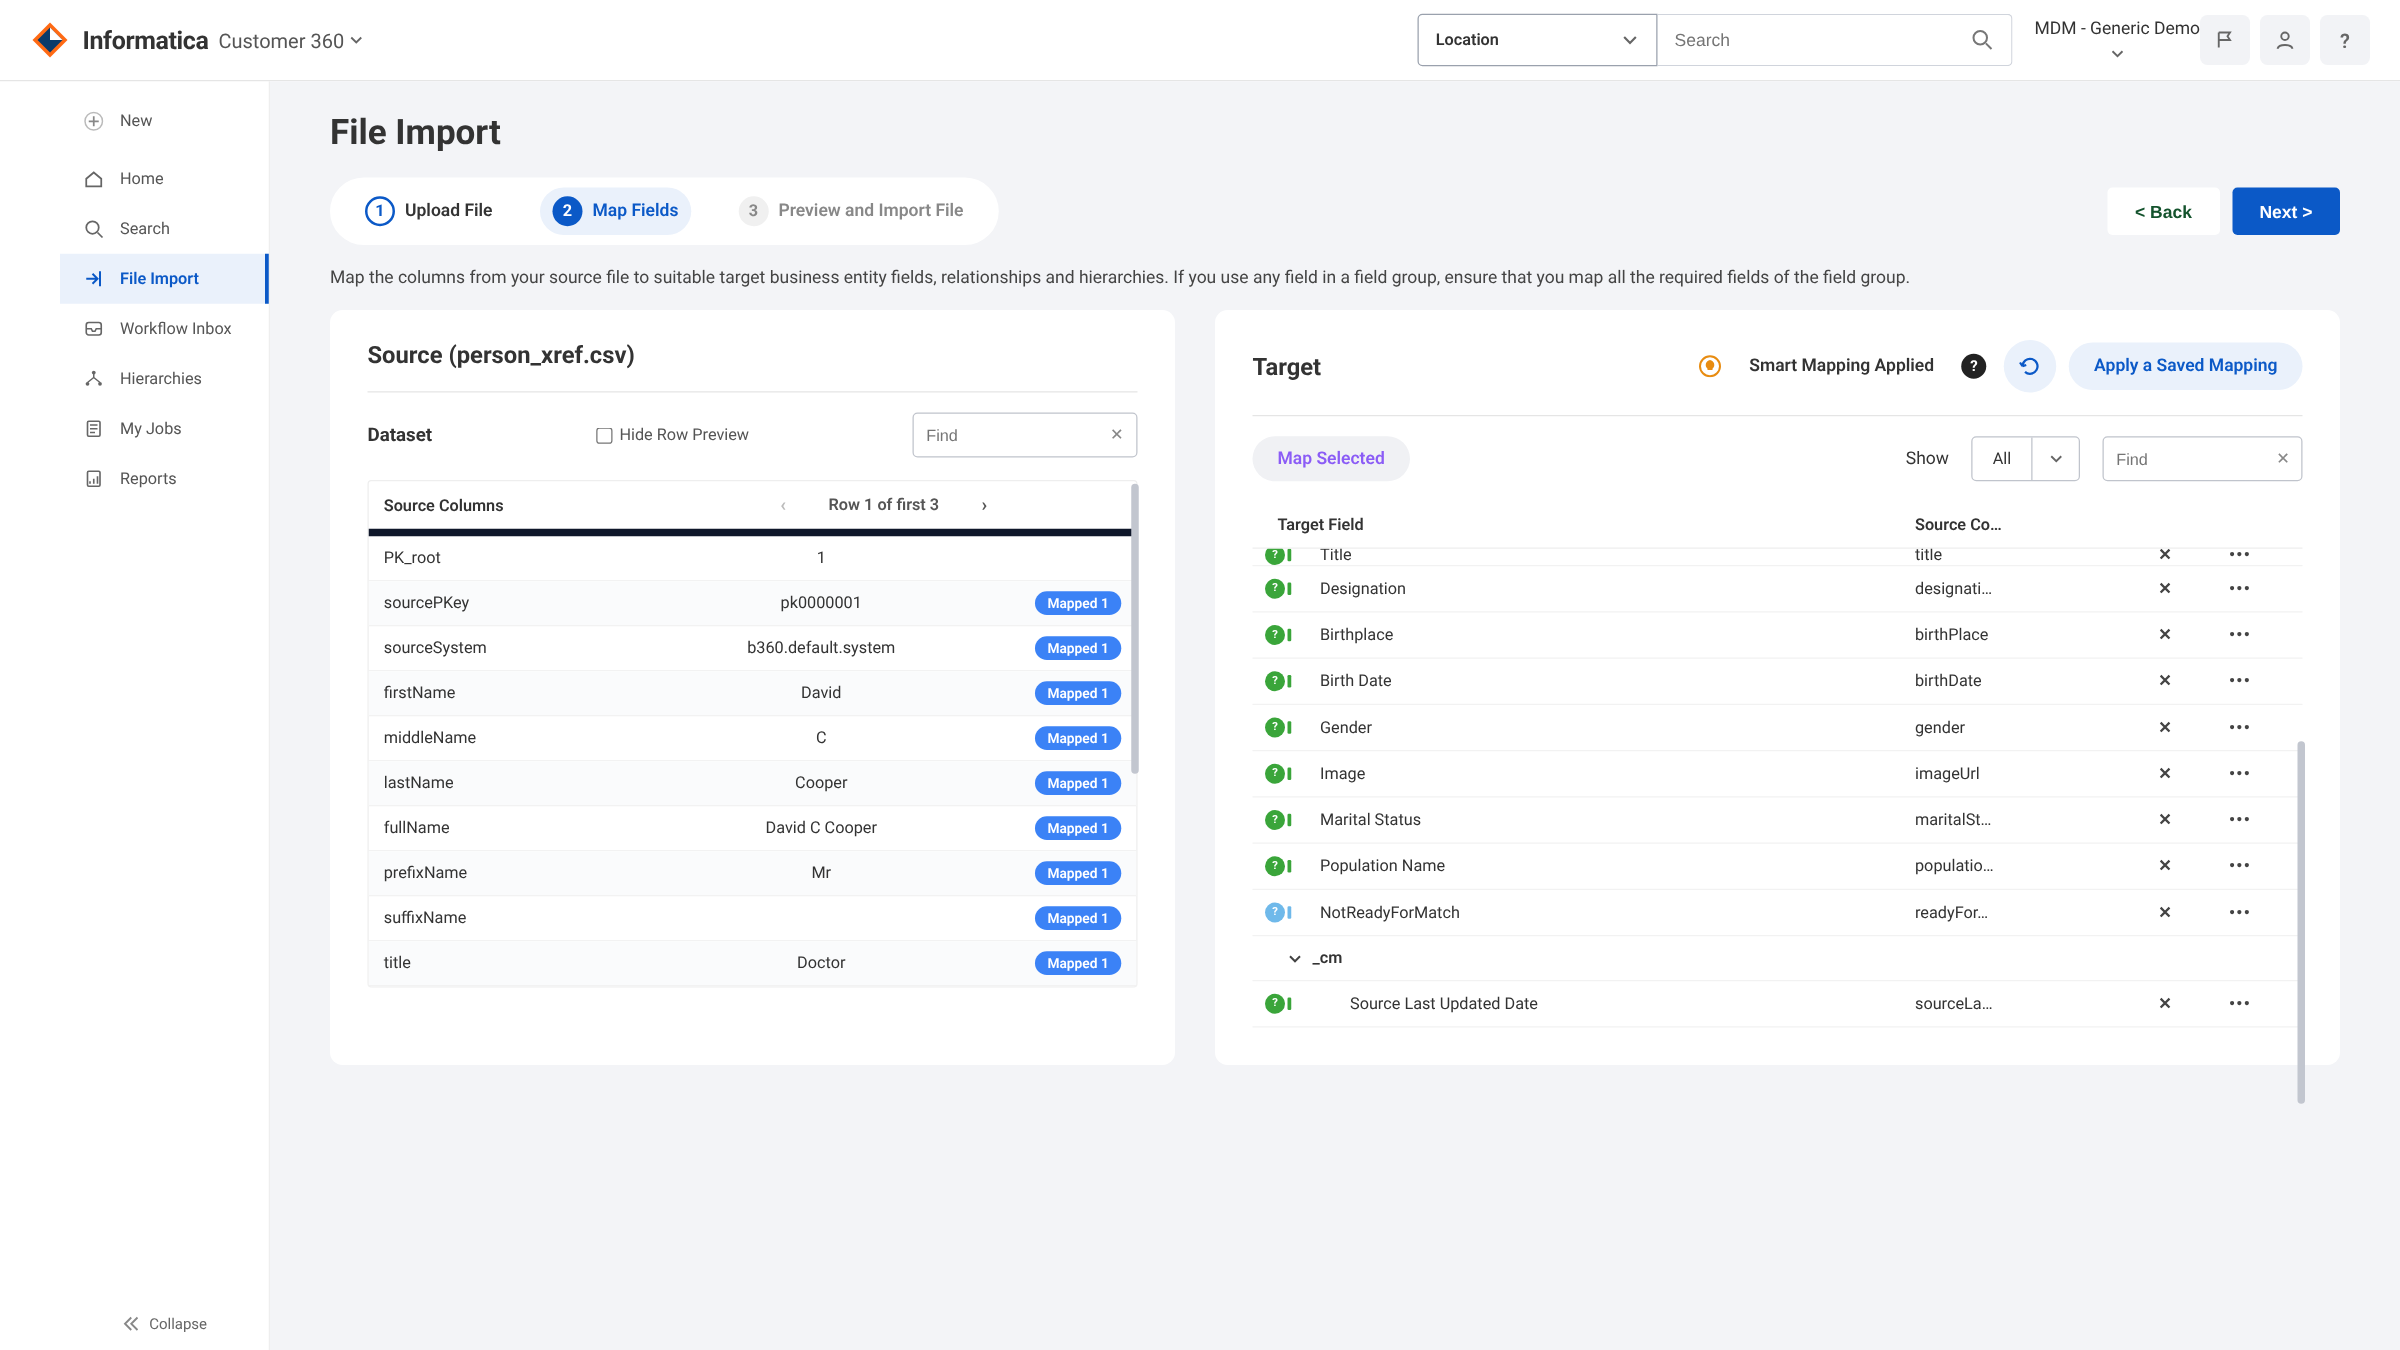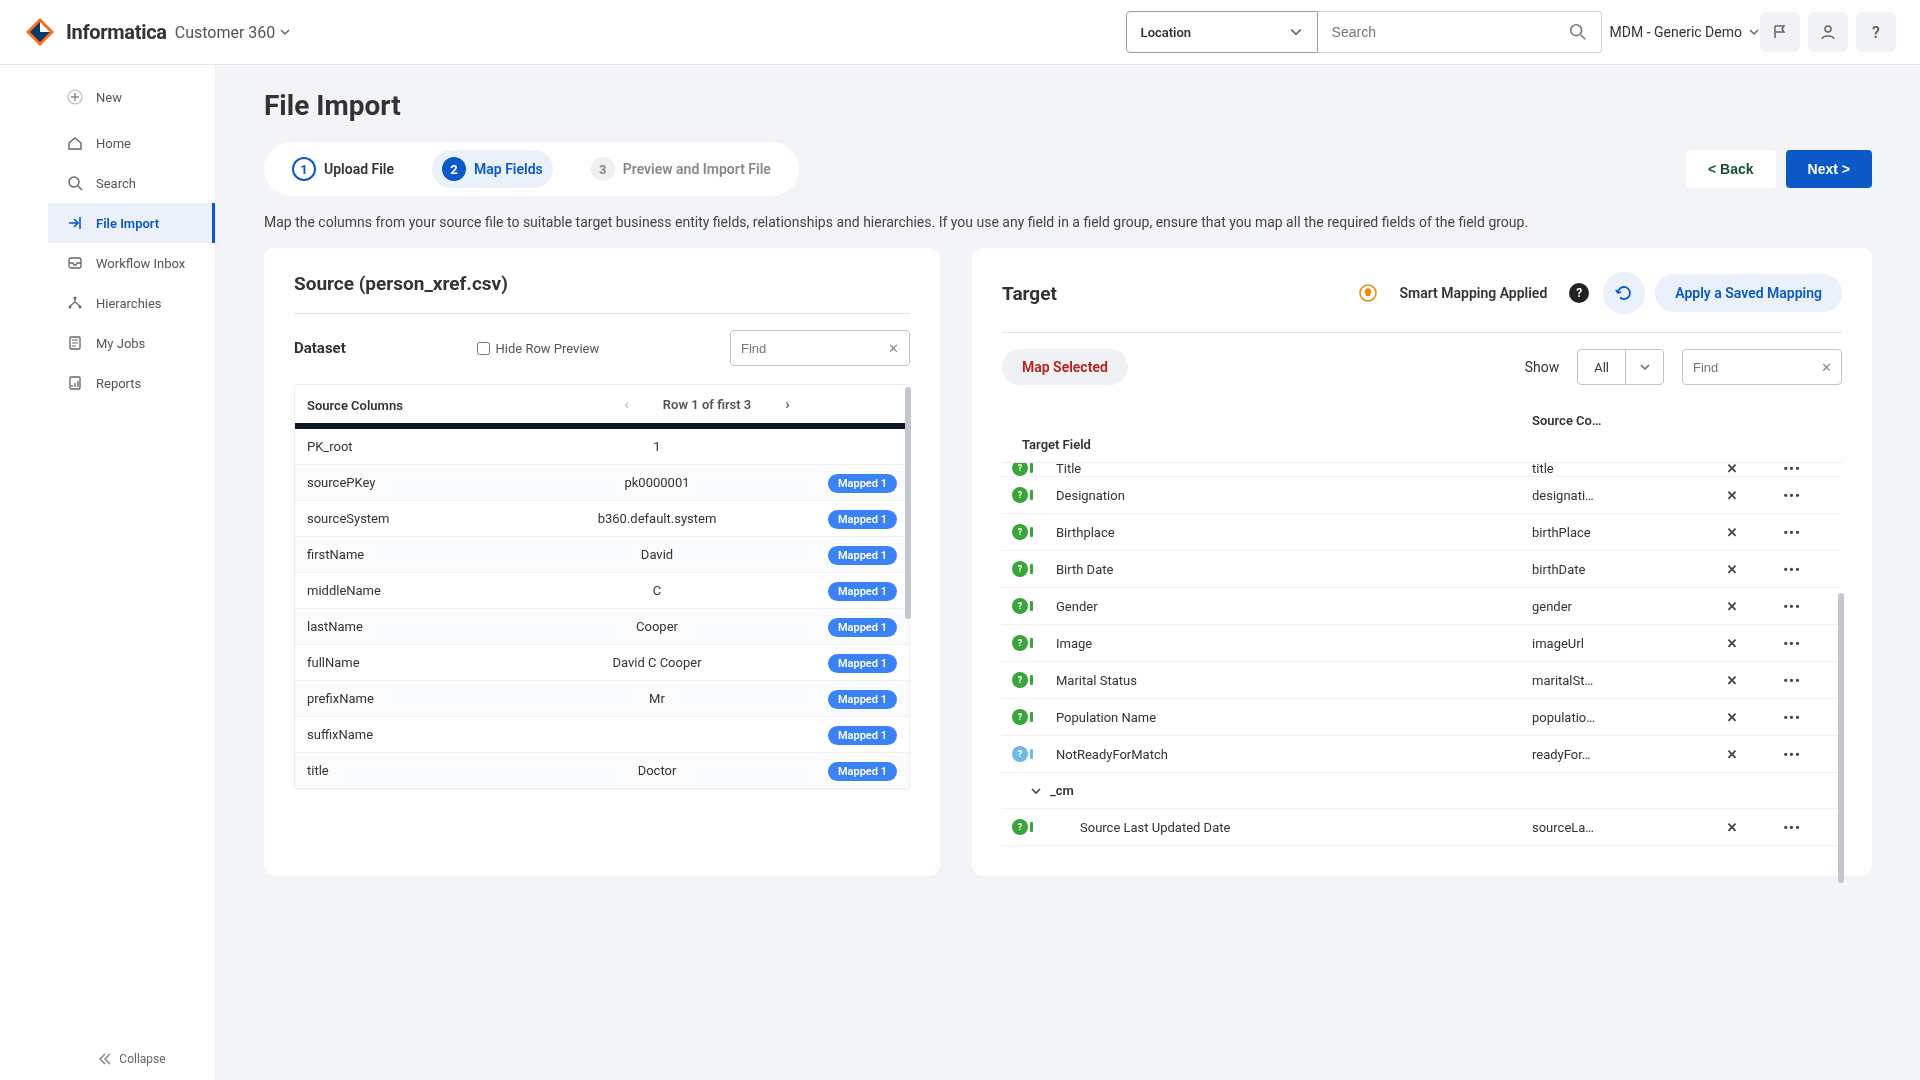--- a/index.html
+++ b/index.html
@@ -9,21 +9,21 @@
 .topbar { height: 65px; border-bottom: 1px solid #e5e5e5; display: flex; align-items: center; padding: 0 24px; }
 .logo-box { display: flex; align-items: center; gap: 10px; }
 .logo-svg { width: 32px; height: 32px; }
 .brand { font-weight: 700; font-size: 20px; letter-spacing: -0.3px; }
 .subproduct { font-size: 16px; color: #555; margin-left: 8px; display: flex; align-items: center; gap: 4px; cursor: pointer; }
 .chev { width: 12px; height: 12px; }
 .tb-spacer { flex: 1; }
 .loc-sel { display: flex; align-items: center; border: 1px solid #9aa1ad; border-radius: 4px 0 0 4px; height: 42px; padding: 0 14px; width: 192px; justify-content: space-between; font-weight: 600; color: #333; cursor: pointer; }
 .search-top { border: 1px solid #d0d4dc; border-left: none; border-radius: 0 4px 4px 0; height: 42px; width: 284px; padding: 0 14px; display: flex; align-items: center; color: #888; justify-content: space-between; }
 .search-top input { border: none; outline: none; font-size: 14px; width: 200px; }
-.tenant { margin-left: 8px; display: flex; align-items: center; gap: 6px; font-size: 14px; cursor: pointer; }
+.tenant { margin-left: 18px; display: flex; align-items: center; gap: 6px; font-size: 14px; cursor: pointer; flex-direction: column; }
 .tb-icons { margin-left: auto; display: flex; gap: 8px; }
 .tb-iconbtn { width: 40px; height: 40px; border-radius: 6px; background: #f2f3f6; display: flex; align-items: center; justify-content: center; color: #666; cursor: pointer; }
 
 
 .main { display: flex; height: calc(1080px - 65px); }
 .sidebar { width: 168px; border-right: 1px solid #eee; display: flex; flex-direction: column; padding-top: 12px; margin-left: 48px; }
 .sb-item { display: flex; align-items: center; gap: 12px; padding: 11px 18px; color: #555; font-size: 13px; cursor: pointer; }
 .sb-item.active { background: #eaf1fb; color: #0b59c7; font-weight: 600; border-right: 3px solid #0b59c7; }
 .sb-item.new { margin-bottom: 6px; }
 .sb-icon { width: 18px; height: 18px; display: flex; align-items: center; justify-content: center; }
@@ -81,29 +81,29 @@
 
 .tgt-titlebar { display: flex; align-items: center; margin-bottom: 18px; }
 .tgt-titlebar .ptitle { font-size: 19px; font-weight: 700; }
 .tgt-titlebar .tspacer { flex: 1; }
 .smart-applied { display: flex; align-items: center; gap: 22px; font-size: 14px; font-weight: 600; }
 .bulb { color:#e88c11; }
 .info-circ { width:20px; height:20px; border-radius:50%; background:#222; color:#fff; font-weight:700; display:flex; align-items:center; justify-content:center; font-size:12px; }
 .undo-btn { width:42px; height:42px; border-radius:50%; background:#eaf1fb; display:flex; align-items:center; justify-content:center; margin-left:14px; cursor:pointer; color:#0b59c7; }
 .apply-btn { margin-left:10px; padding: 11px 20px; border-radius:20px; background:#eaf1fb; color:#0b59c7; font-weight:600; font-size:14px; cursor:pointer; }
 .tgt-bar { display:flex; align-items:center; gap:18px; margin-bottom:18px; }
-.mapsel-btn { padding:10px 20px; border-radius:20px; background:#f0f1f4; color:#b91c1c; font-weight:600; font-size:14px; }
+.mapsel-btn { padding:10px 20px; border-radius:20px; background:#f0f1f4; color:#8b5cf6; font-weight:600; font-size:14px; }
 .show-label { color:#333; font-size:14px; }
 .tgt-select { border:1px solid #c0c4cc; border-radius:4px; height:36px; display:flex; align-items:center; }
 .tgt-select .selval { padding:0 16px; }
 .tgt-select .selcar { border-left:1px solid #c0c4cc; height:100%; width:38px; display:flex; align-items:center; justify-content:center; }
 
 .tgt-table-wrap { position: relative; }
 .tgt-thead { display:flex; padding:10px 10px; border-bottom:1px solid #eee; font-weight:600; font-size:13px; }
-.tgt-thead .tc1 { width:520px;margin-top:24px; }
+.tgt-thead .tc1 { width:520px; }
 .tgt-thead .tc2 { width:160px; }
 .tg-row { display:flex; align-items:center; padding:10px 10px; border-bottom:1px solid #f2f2f2; font-size:13px; }
 .tg-row .ic { width:26px; display:flex; align-items:center; gap:1px; }
 .tg-row .ic .dot { width:16px; height:16px; border-radius:50%; background:#3aa53a; color:#fff; font-size:9px; font-weight:700; display:flex; align-items:center; justify-content:center; }
 .tg-row .ic.blue .dot { background:#6fb9ea; }
 .tg-row .ic .bar { width:3px; height:10px; background:#3aa53a; border-radius:1px; margin-left:1px; }
 .tg-row .ic.blue .bar { background:#6fb9ea; }
 .tg-row .tc1 { width:494px; padding-left:18px; }
 .tg-row .tc2 { width:160px; overflow:hidden; white-space:nowrap; text-overflow:ellipsis; }
 .tg-row .tc3 { width:80px; text-align:center; color:#444; cursor:pointer; font-weight:700; }

